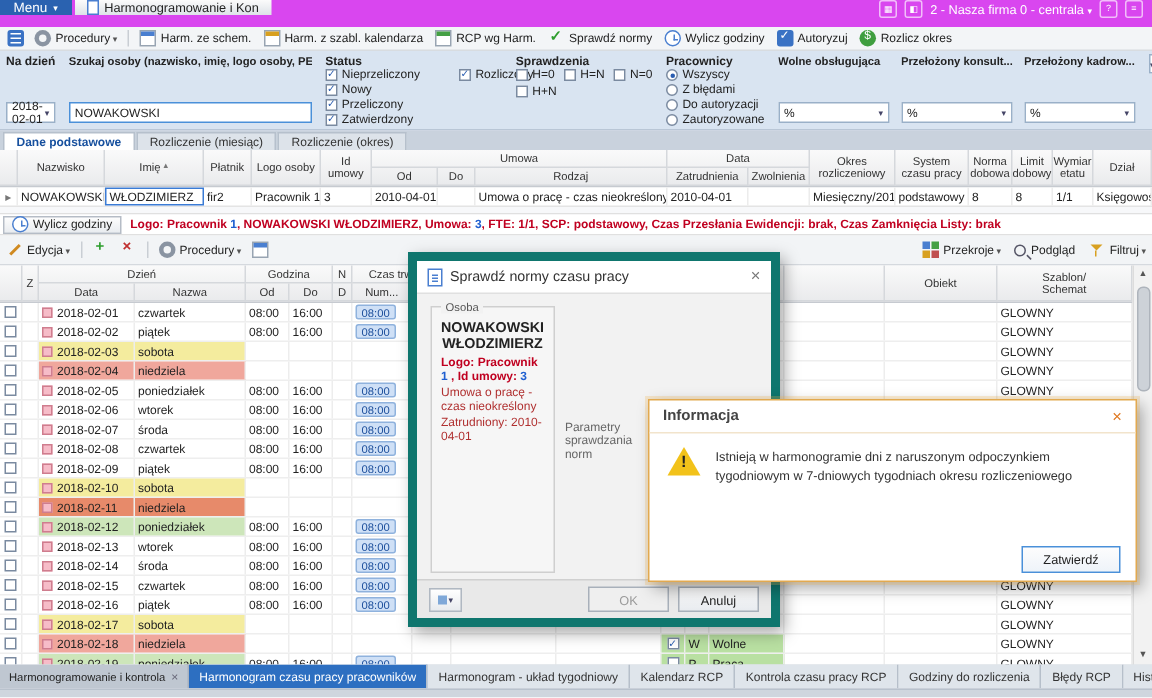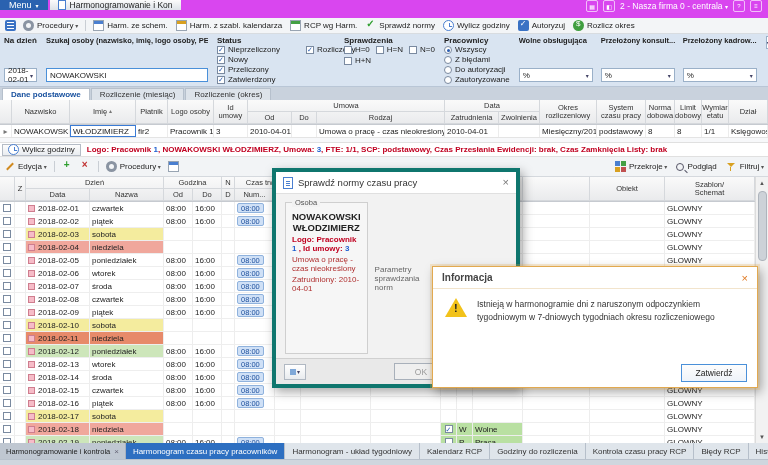--- a/index.html
+++ b/index.html
@@ -125,21 +125,21 @@
 
 
 .bottombar{flex:0 0 16px;background:#cfd6de;display:flex;align-items:stretch;font-size:8px;white-space:nowrap;overflow:hidden}
 .wtab{background:#bfc7d1;border-right:1px solid #a8b2bf;display:flex;align-items:center;gap:4px;padding:0 6px;font-size:7.5px;color:#222}
 .wtab .x{color:#667;font-size:8px}
 .btab{display:flex;align-items:center;padding:0 7px;border-right:1px solid #b6bfca;background:#dfe5eb;color:#333}
 .btab.active{background:#2d6fc1;color:#fff}
 .bottomstrip{flex:0 0 6px;background:#cfd6de;border-top:1px solid #b9c2cd}
 
 
-.dlg1{position:absolute;left:272px;top:168px;width:248px;height:220px;background:#f2f2f2;border:4px solid #0f766e;box-shadow:3px 4px 10px rgba(0,0,0,.35);z-index:10;display:flex;flex-direction:column;font-size:8.5px}
+.dlg1{position:absolute;left:272px;top:168px;width:248px;height:250px;background:#f2f2f2;border:6px solid #0f766e;box-shadow:3px 4px 10px rgba(0,0,0,.35);z-index:10;display:flex;flex-direction:column;font-size:8.5px}
 .dlg1-title{flex:0 0 22px;background:#fff;border-bottom:1px solid #e0e0e0;display:flex;align-items:center;gap:5px;padding:0 7px;font-size:9.5px;color:#333}
 .dlg-ico{width:10px;height:12px;border:1px solid #4a7fd0;background:#fff;position:relative;flex:0 0 10px}
 .dlg-ico::before{content:"";position:absolute;left:2px;top:3px;right:2px;height:1px;background:#4a7fd0;box-shadow:0 2px 0 #4a7fd0,0 4px 0 #4a7fd0}
 .dlg-close{margin-left:auto;color:#777;font-size:11px;line-height:1}
 .dlg1-body{flex:1;padding:8px 9px 4px;display:flex;flex-direction:row;gap:7px;overflow:hidden}
 .group{border:1px solid #cfcfcf;position:relative;padding:8px 6px 5px;background:#f6f6f6}
 .group-label{position:absolute;top:-5px;left:6px;background:#f2f2f2;padding:0 3px;font-size:7.5px;color:#555}
 .person-name{text-align:center;font-weight:bold;font-size:9.5px;color:#222}
 .person-line{font-size:8px;margin-top:2px}
 .person-red{color:#b03030}
@@ -994,22 +994,22 @@
 
   <div class="bottombar">
     <div class="wtab">
       <span>Harmonogramowanie i kontrola</span>
       <span class="x">×</span>
     </div>
     <div style="display:flex">
         <div class="btab active">Harmonogram czasu pracy pracowników</div>
         <div class="btab">Harmonogram - układ tygodniowy</div>
         <div class="btab">Kalendarz RCP</div>
+        <div class="btab">Kontrola czasu pracy RCP</div>
         <div class="btab">Godziny do rozliczenia</div>
-        <div class="btab">Kontrola czasu pracy RCP</div>
         <div class="btab">Błędy RCP</div>
         <div class="btab">Historia autoryzacji</div>
       </div>
   </div>
   <div class="bottomstrip"></div>
 </div>
 
 <div class="dlg1">
   <div class="dlg1-title">
     <span class="dlg-ico"></span>

